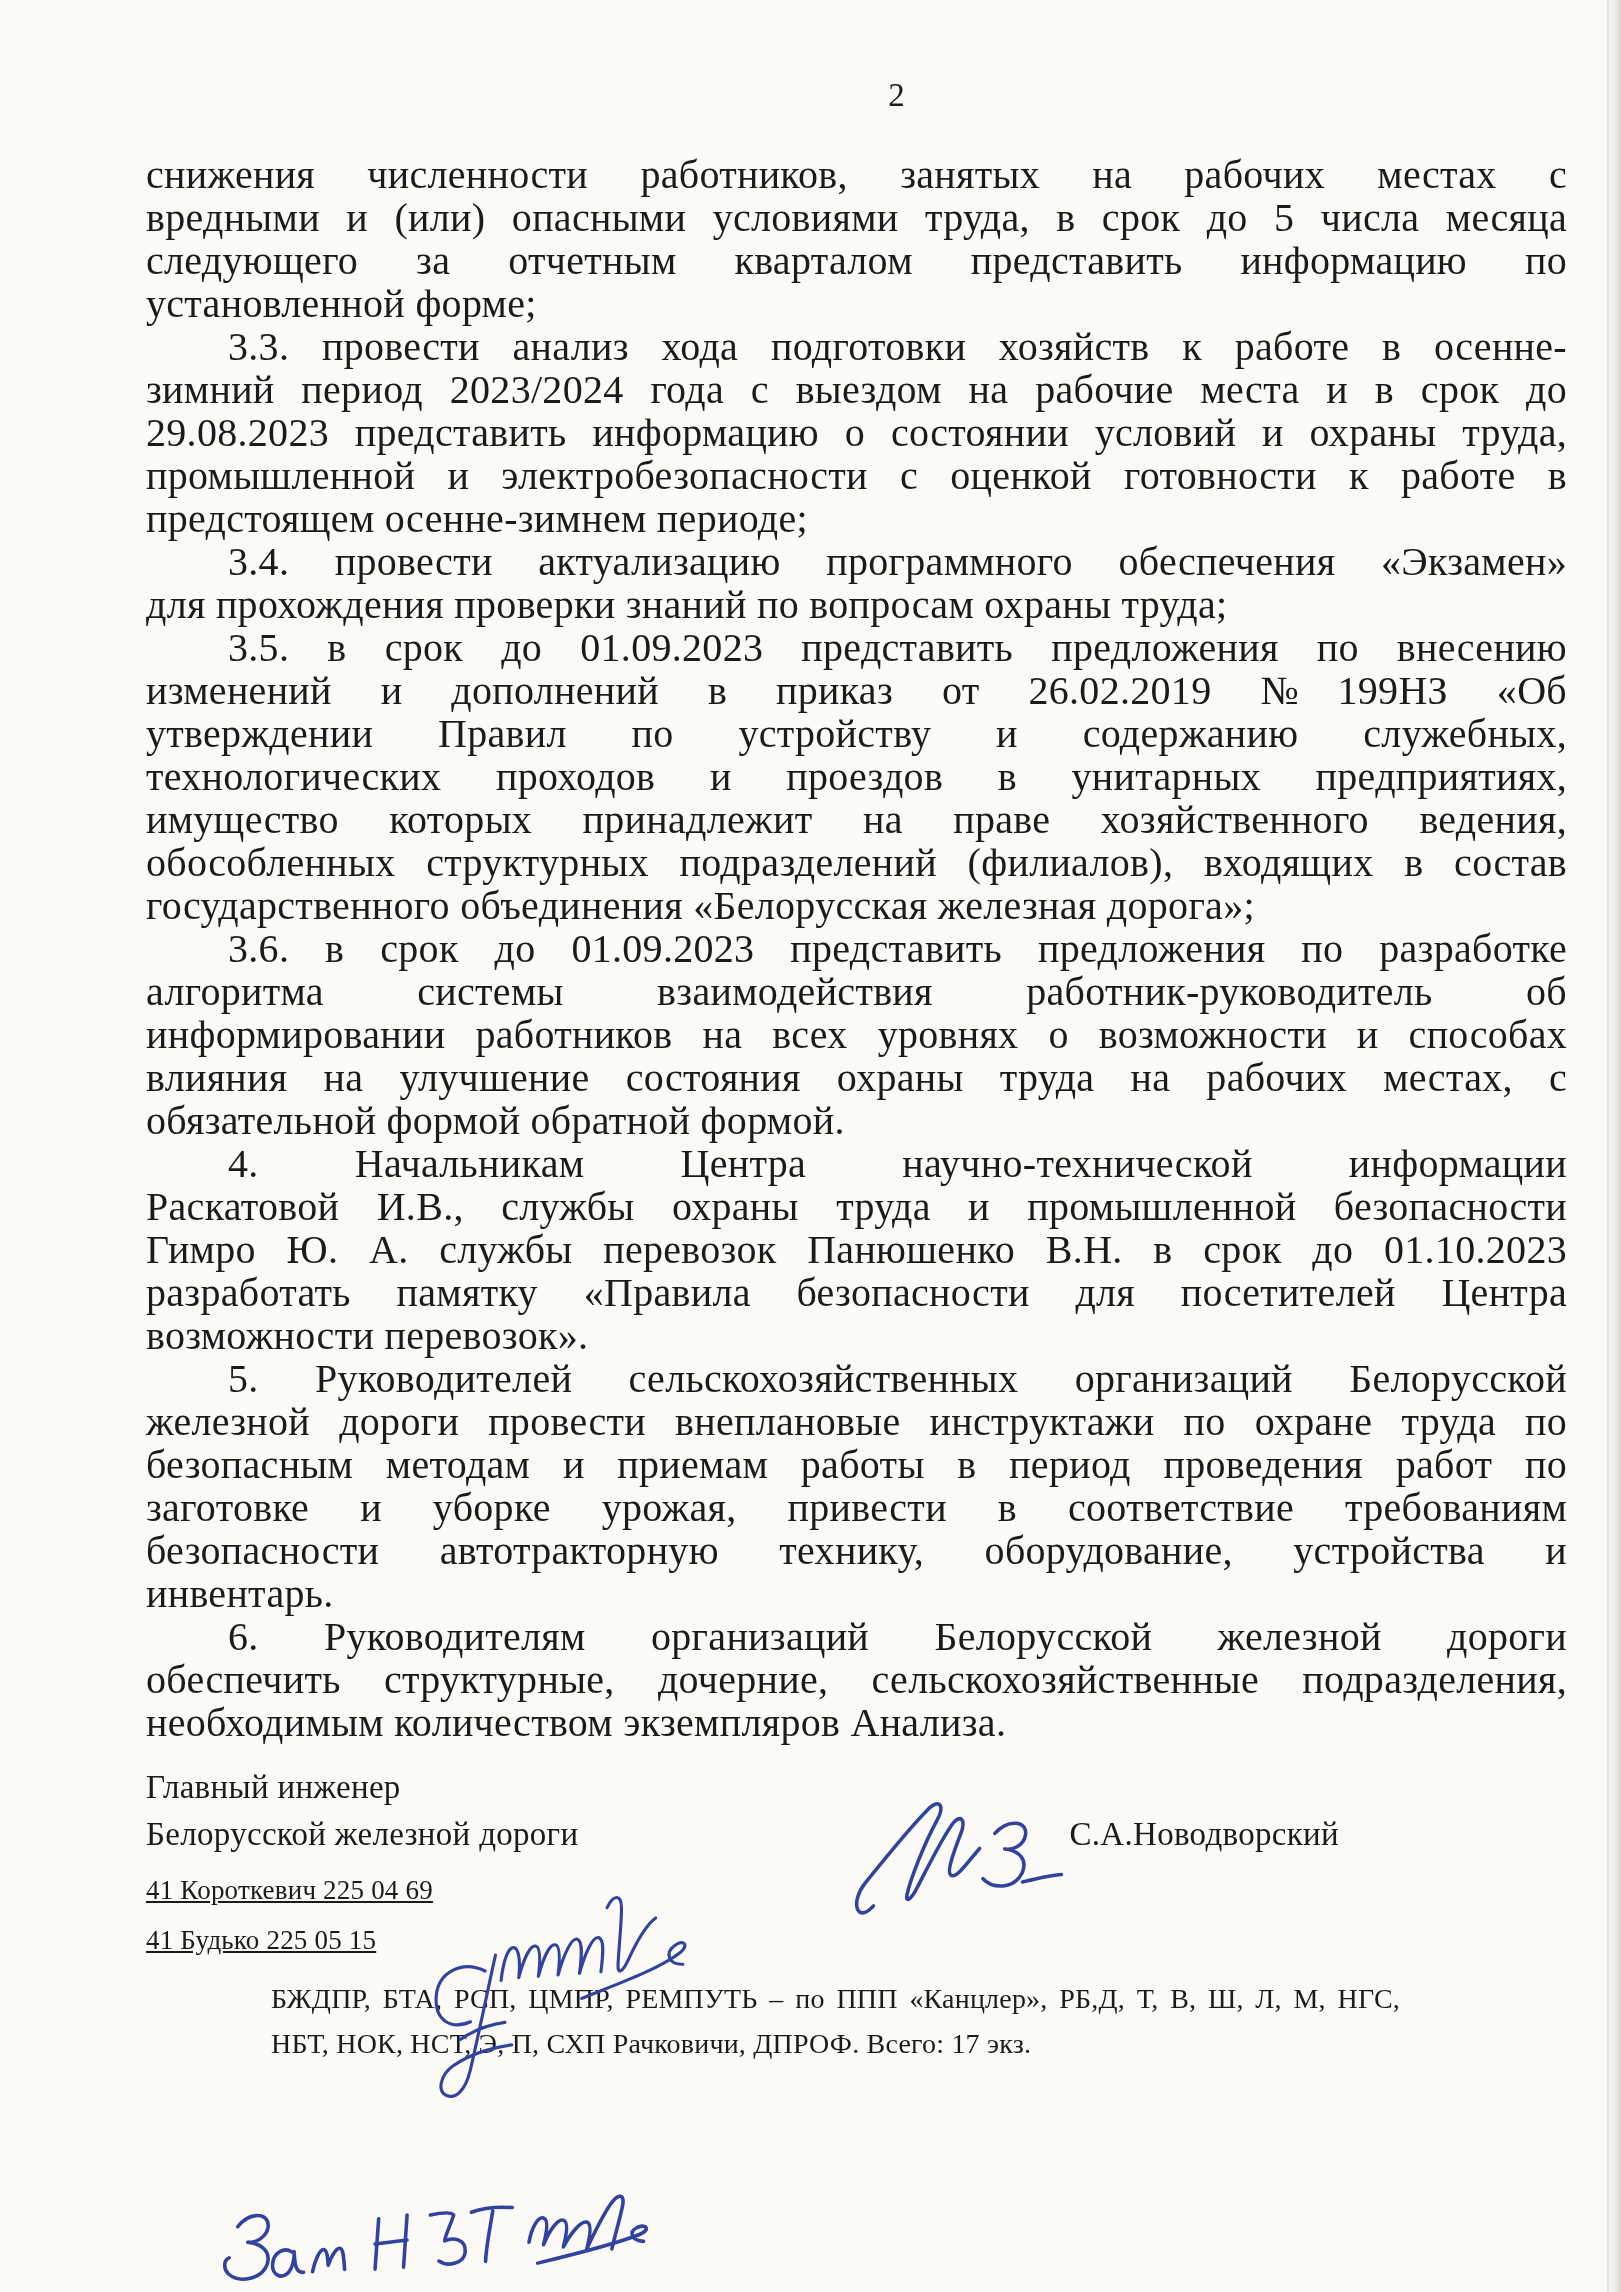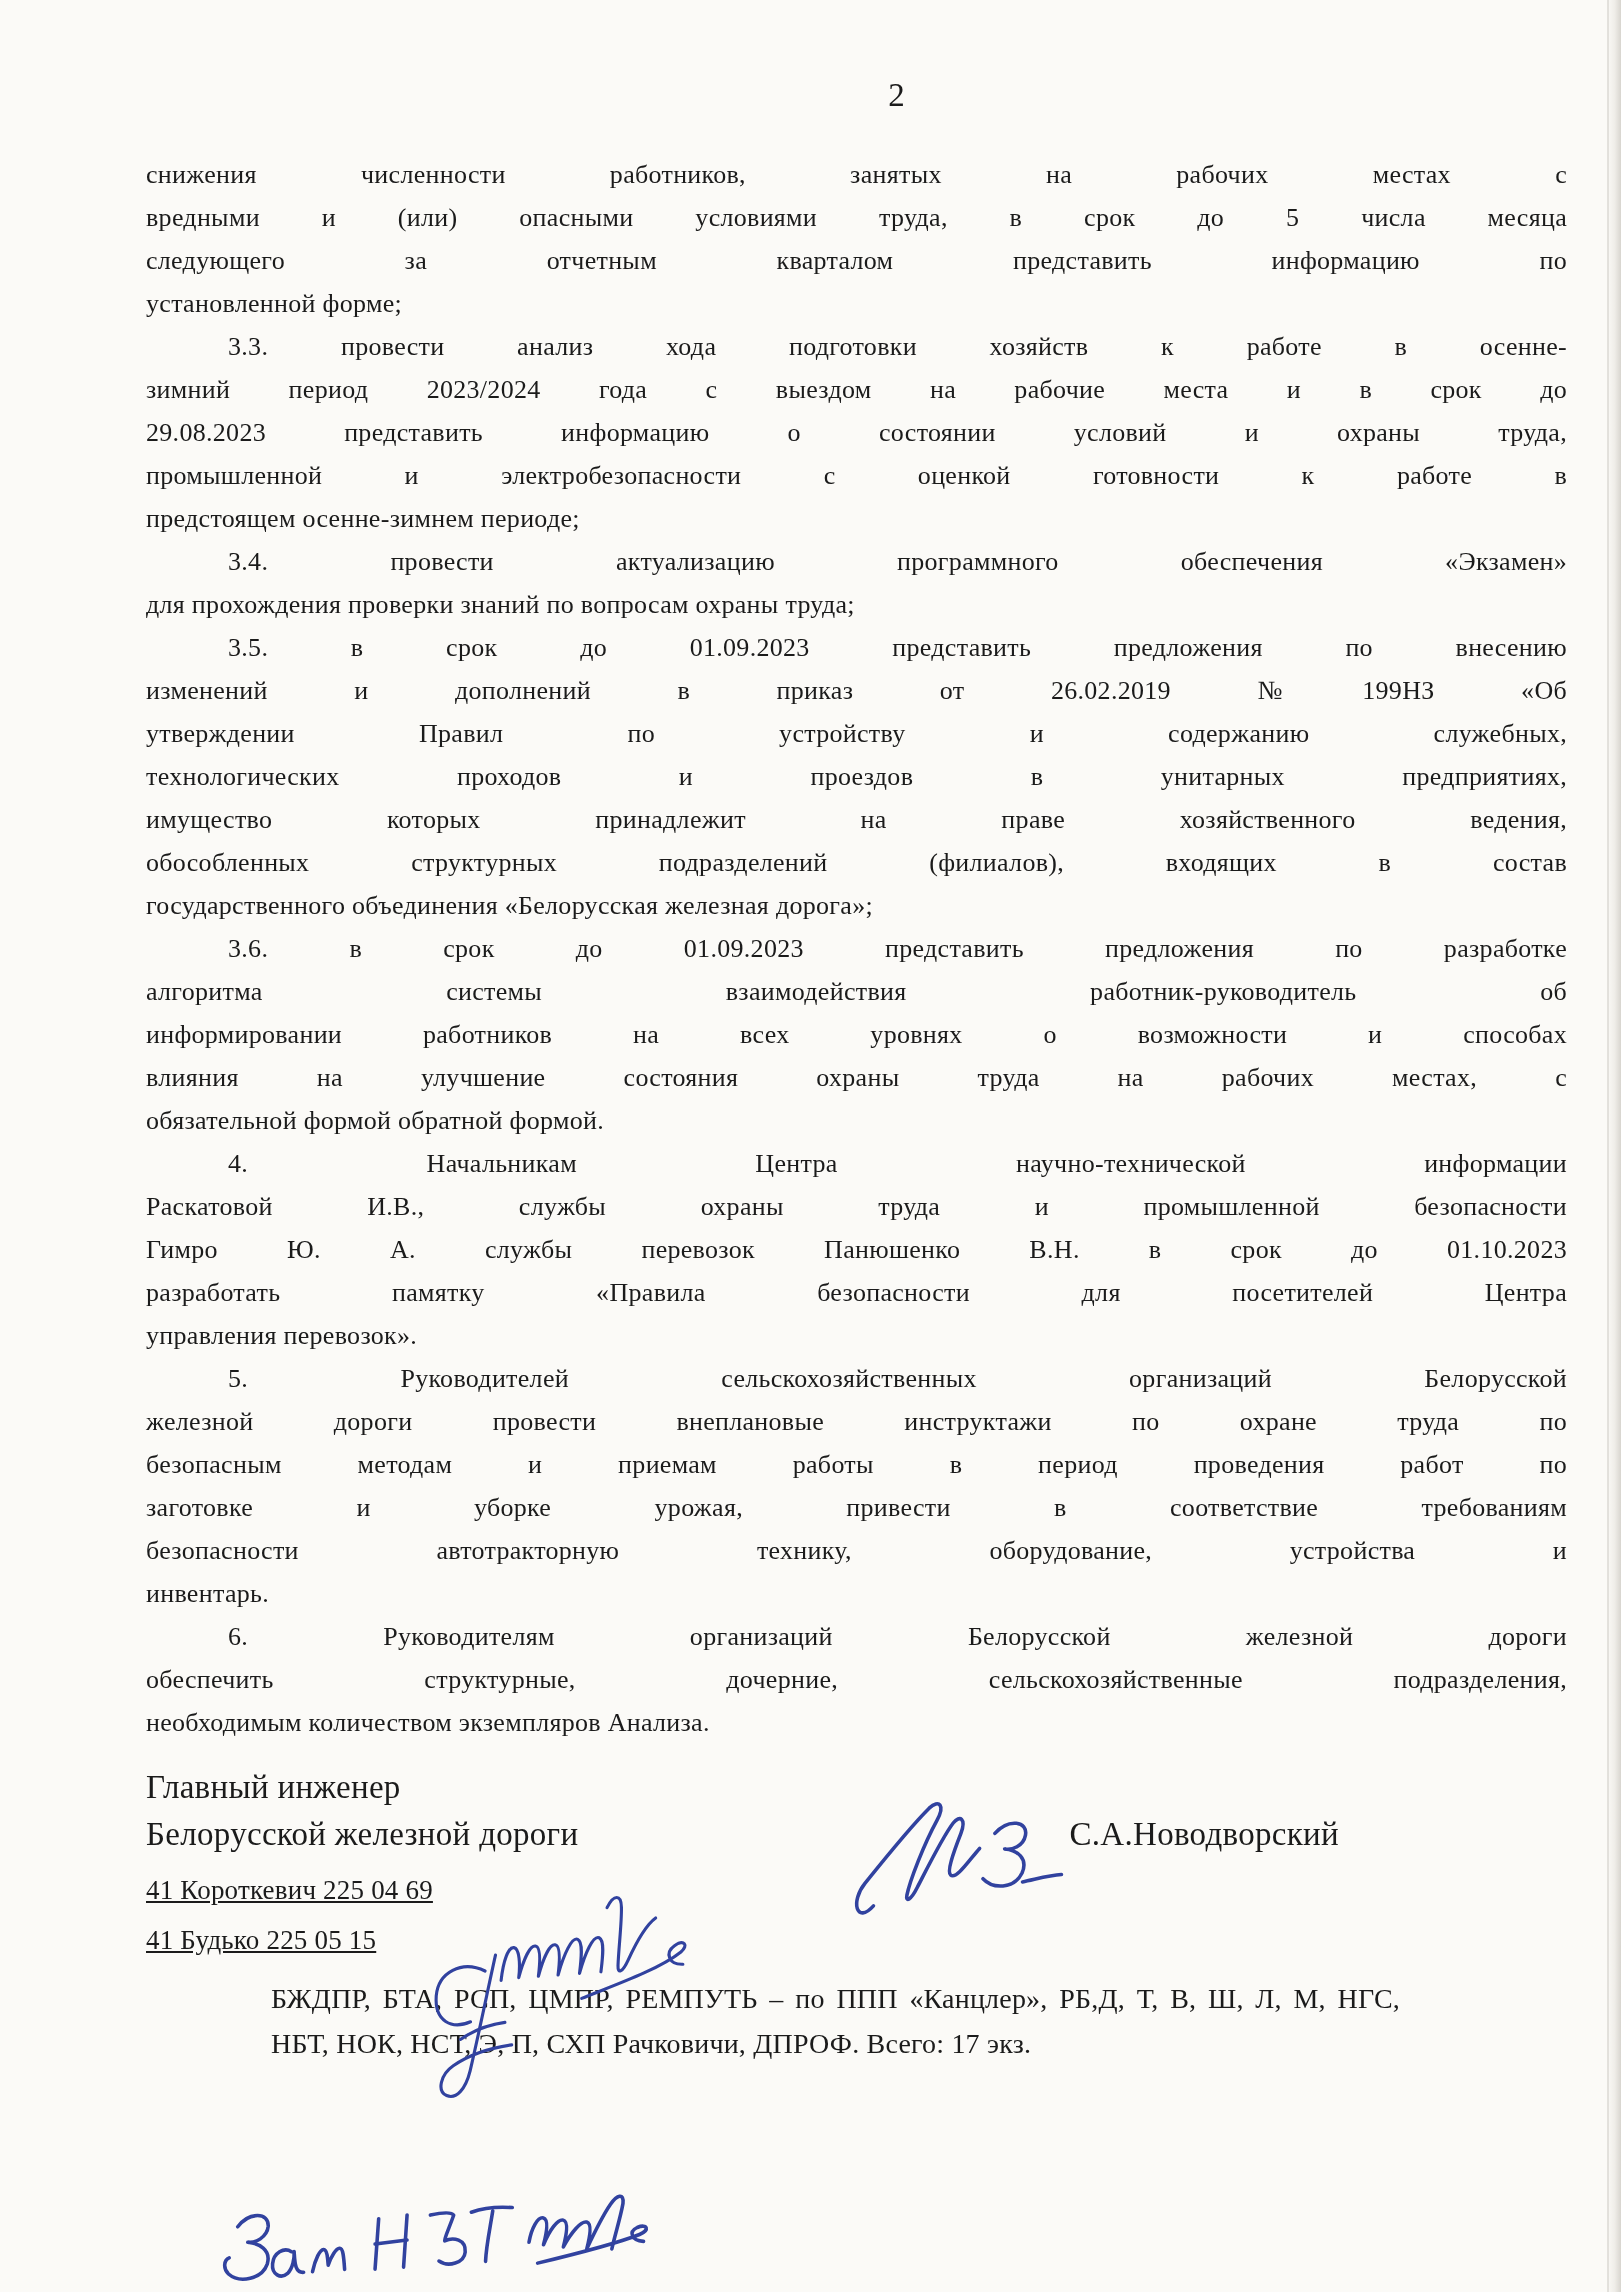--- a/index.html
+++ b/index.html
@@ -28,21 +28,21 @@
   }
   .page-number{
     padding-top:77px;
     text-align:center;
     text-indent:81px;
     font-size:33px;
     letter-spacing:0.9px;
   }
   .body-text{
     margin-top:39px;
-    font-size:26px;
+    font-size:40px;
     line-height:43px;
     letter-spacing:0.3px;
   }
   .line{
     text-align:justify;
     text-align-last:justify;
   }
   .line.indent{ text-indent:82px; }
   .line.last{ text-align-last:left; }
   .sign-block{
@@ -111,21 +111,21 @@
         <div class="line last">государственного объединения «Белорусская железная дорога»;</div>
         <div class="line indent">3.6. в срок до 01.09.2023 представить предложения по разработке</div>
         <div class="line">алгоритма системы взаимодействия работник-руководитель об</div>
         <div class="line">информировании работников на всех уровнях о возможности и способах</div>
         <div class="line">влияния на улучшение состояния охраны труда на рабочих местах, с</div>
         <div class="line last">обязательной формой обратной формой.</div>
         <div class="line indent">4. Начальникам Центра научно-технической информации</div>
         <div class="line">Раскатовой И.В., службы охраны труда и промышленной безопасности</div>
         <div class="line">Гимро Ю. А. службы перевозок Панюшенко В.Н. в срок до 01.10.2023</div>
         <div class="line">разработать памятку «Правила безопасности для посетителей Центра</div>
-        <div class="line last">управления перевозок».</div>
+        <div class="line last">возможности перевозок».</div>
         <div class="line indent">5. Руководителей сельскохозяйственных организаций Белорусской</div>
         <div class="line">железной дороги провести внеплановые инструктажи по охране труда по</div>
         <div class="line">безопасным методам и приемам работы в период проведения работ по</div>
         <div class="line">заготовке и уборке урожая, привести в соответствие требованиям</div>
         <div class="line">безопасности автотракторную технику, оборудование, устройства и</div>
         <div class="line last">инвентарь.</div>
         <div class="line indent">6. Руководителям организаций Белорусской железной дороги</div>
         <div class="line">обеспечить структурные, дочерние, сельскохозяйственные подразделения,</div>
         <div class="line last">необходимым количеством экземпляров Анализа.</div>
       </div>

